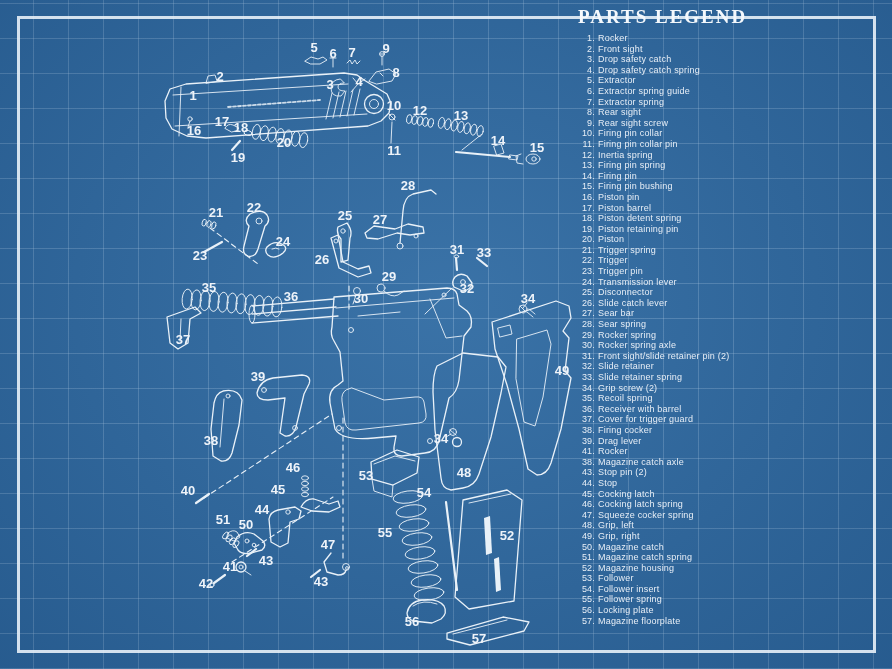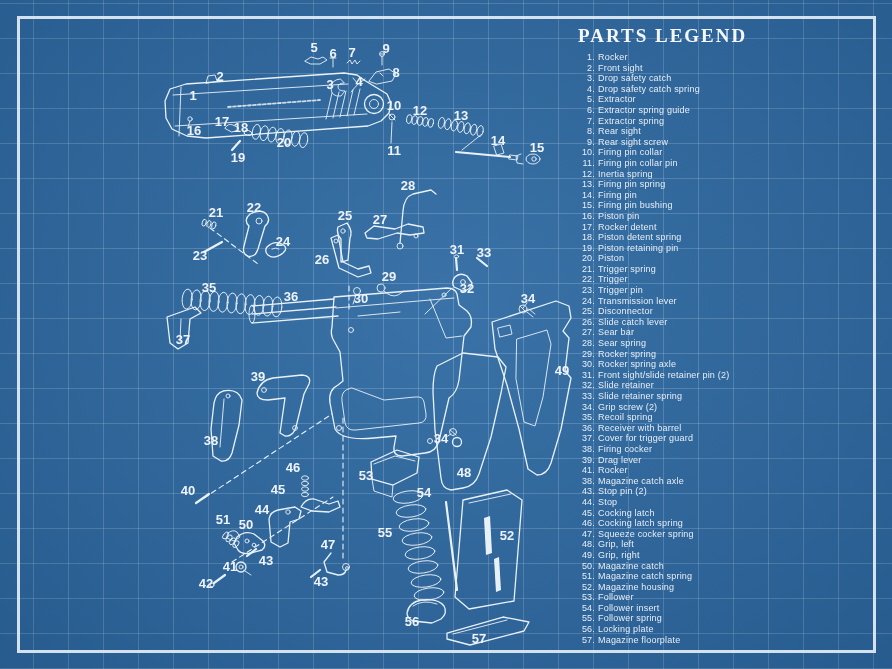--- a/index.html
+++ b/index.html
@@ -20,21 +20,21 @@
     background-size:100% 100%, 35px 35px, 35px 35px;
     background-position:0 0, -2px 3px, -2px 3px;
     font-family:"Liberation Sans", sans-serif;
   }
   .frame{
     position:absolute;left:17px;top:16px;right:16px;bottom:16px;
     border:3px solid rgba(236,244,251,0.88);
     pointer-events:none;
   }
   .legend{
-    position:absolute;left:578px;top:25px;width:292px;color:var(--text);
+    position:absolute;left:578px;top:6px;width:292px;color:var(--text);
   }
   .legend h1{
     margin:0 0 5px 0;
     font-family:"Liberation Serif", serif;
     font-weight:700;font-size:19px;letter-spacing:2px;color:#f4f8fc;
   }
   .legend ol{
     list-style:none;margin:0;padding:0;
   }
   .legend li{
@@ -410,21 +410,21 @@
         <li>
           <span class="num">15.</span>
           <span class="lbl">Firing pin bushing</span>
         </li>
         <li>
           <span class="num">16.</span>
           <span class="lbl">Piston pin</span>
         </li>
         <li>
           <span class="num">17.</span>
-          <span class="lbl">Rocker detent</span>
+          <span class="lbl">Piston barrel</span>
         </li>
         <li>
           <span class="num">18.</span>
           <span class="lbl">Piston detent spring</span>
         </li>
         <li>
           <span class="num">19.</span>
           <span class="lbl">Piston retaining pin</span>
         </li>
         <li>

